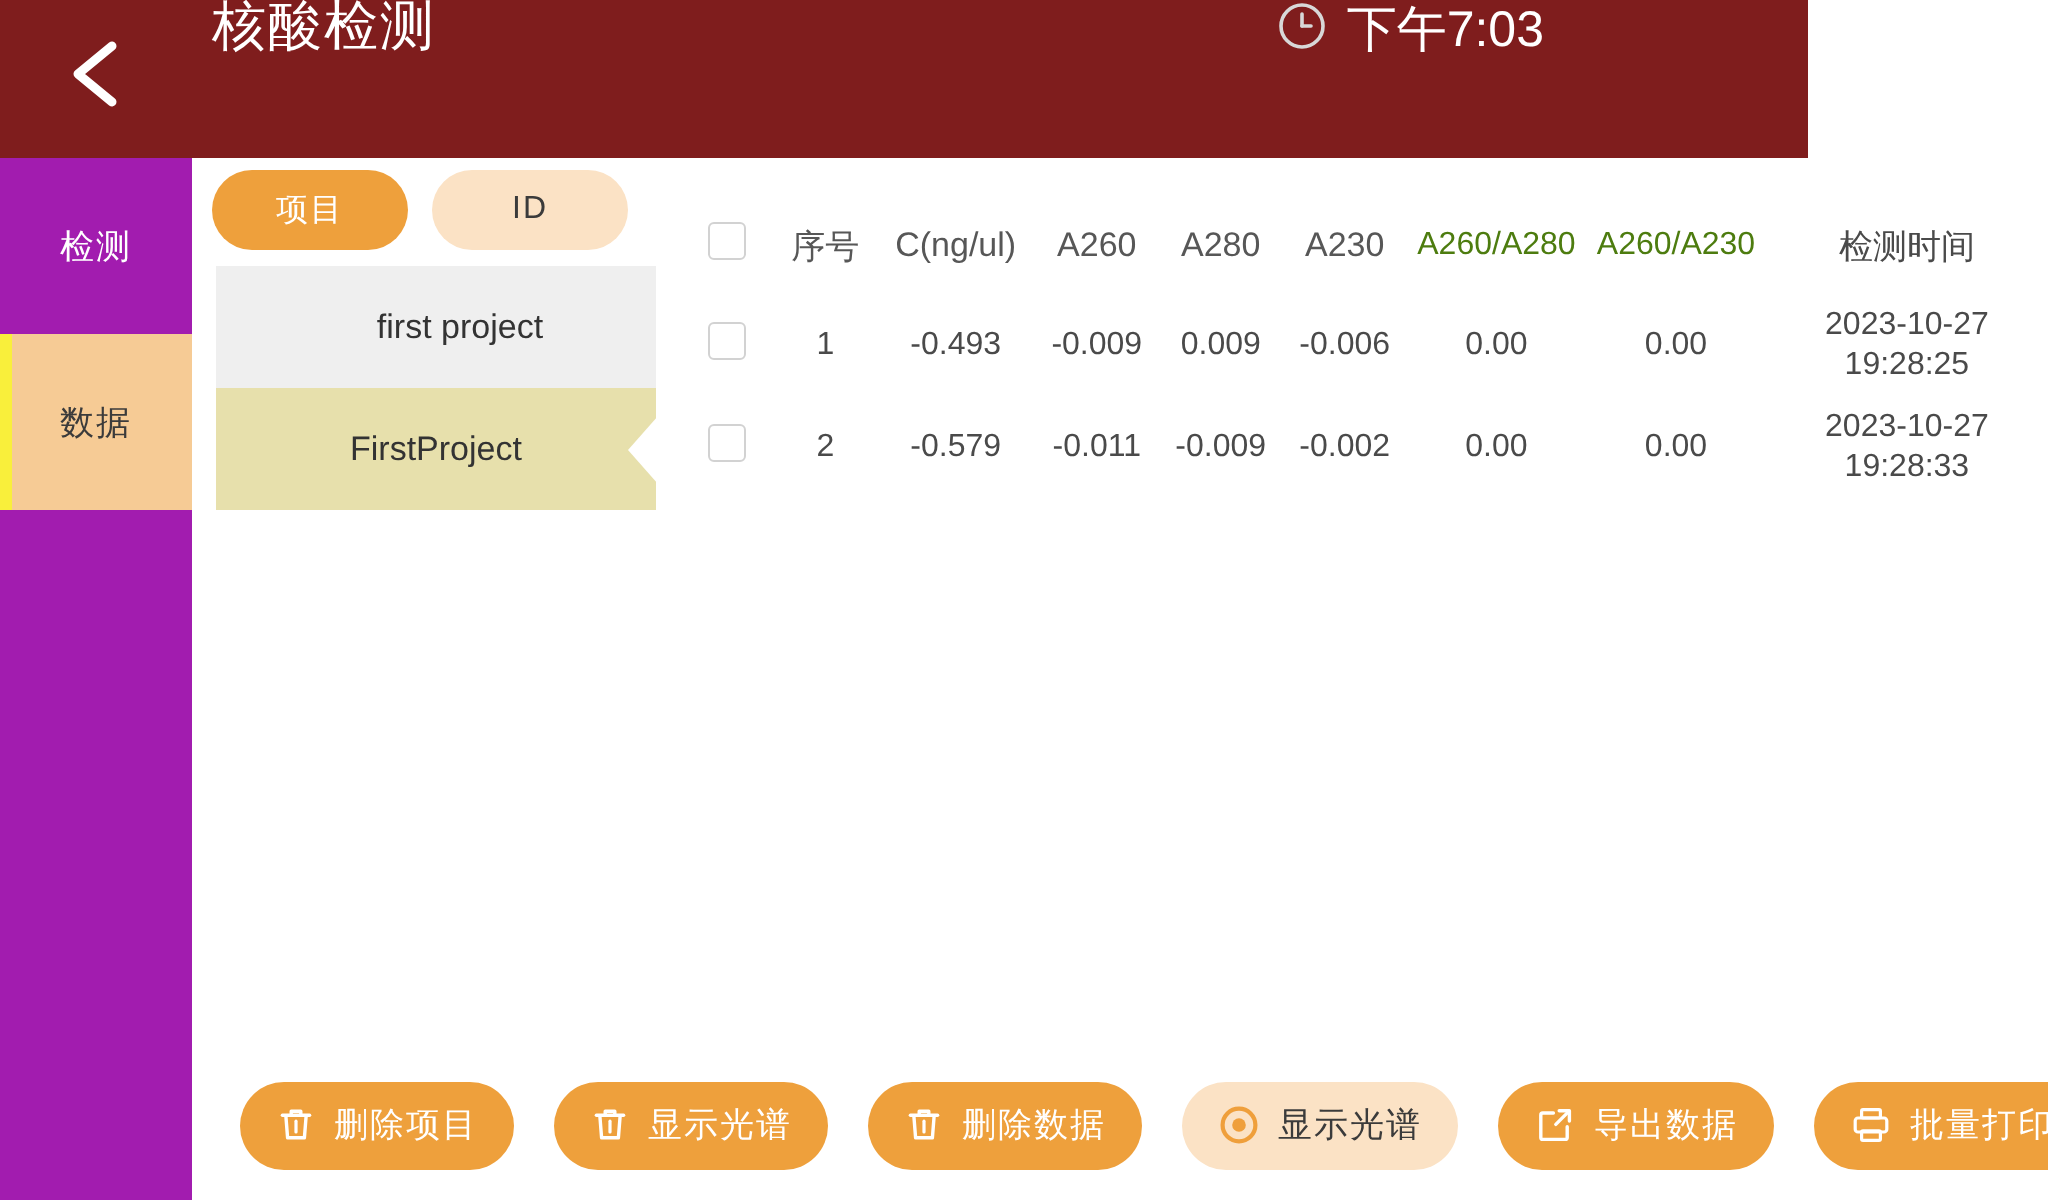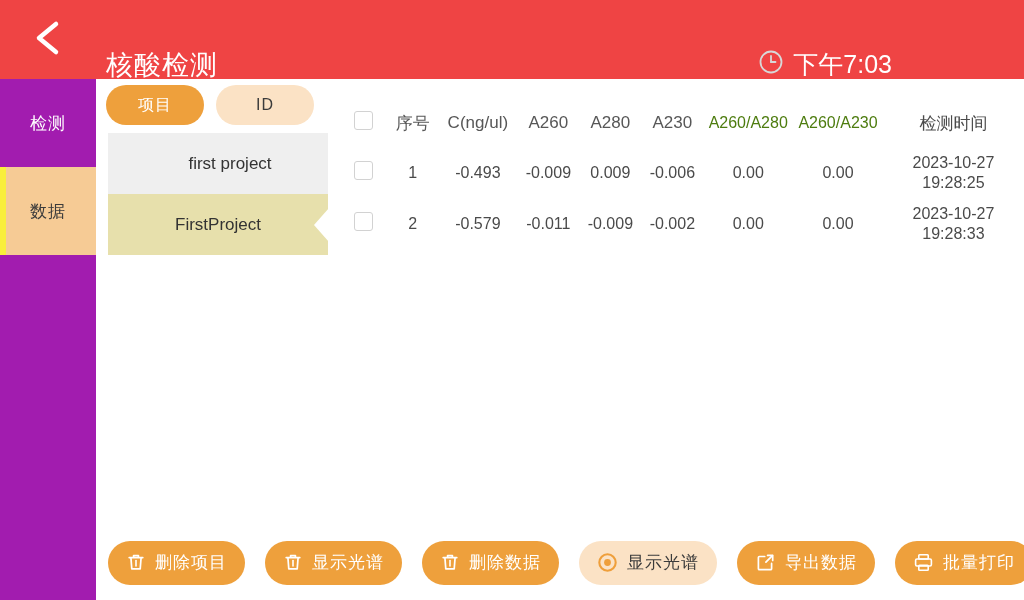--- a/index.html
+++ b/index.html
@@ -12,24 +12,24 @@
   .app {
     position: relative;
     width: 1024px; height: 600px;
     background: #ffffff;
   }
 
   
   .header {
     position: absolute;
     left: 0; top: 0;
-    width: 1024px; height: 79px;
-    background: #ef4444;
+    width: 904px; height: 79px;
+    background: #7f1d1d;
     display: flex;
-    align-items: flex-end;
+    align-items: flex-start;
   }
   .back-btn {
     width: 96px; height: 79px;
     display: flex; align-items: center; justify-content: center;
     flex: 0 0 96px;
   }
   .back-icon { display:block; }
   .header-title {
     color: #ffffff;
     font-size: 27px;
@@ -169,21 +169,21 @@
   .ts { line-height: 20px; font-size: 16px; }
 
   
   .btn-bar {
     position: absolute;
     left: 96px; top: 525px;
     width: 928px; height: 75px;
     display: flex;
     align-items: center;
     gap: 20px;
-    padding-left: 12px;
+    padding-left: 24px;
   }
   .btn {
     height: 44px;
     border-radius: 22px;
     display: inline-flex;
     align-items: center;
     justify-content: center;
     gap: 9px;
     padding: 0 18px;
     font-size: 17px;

